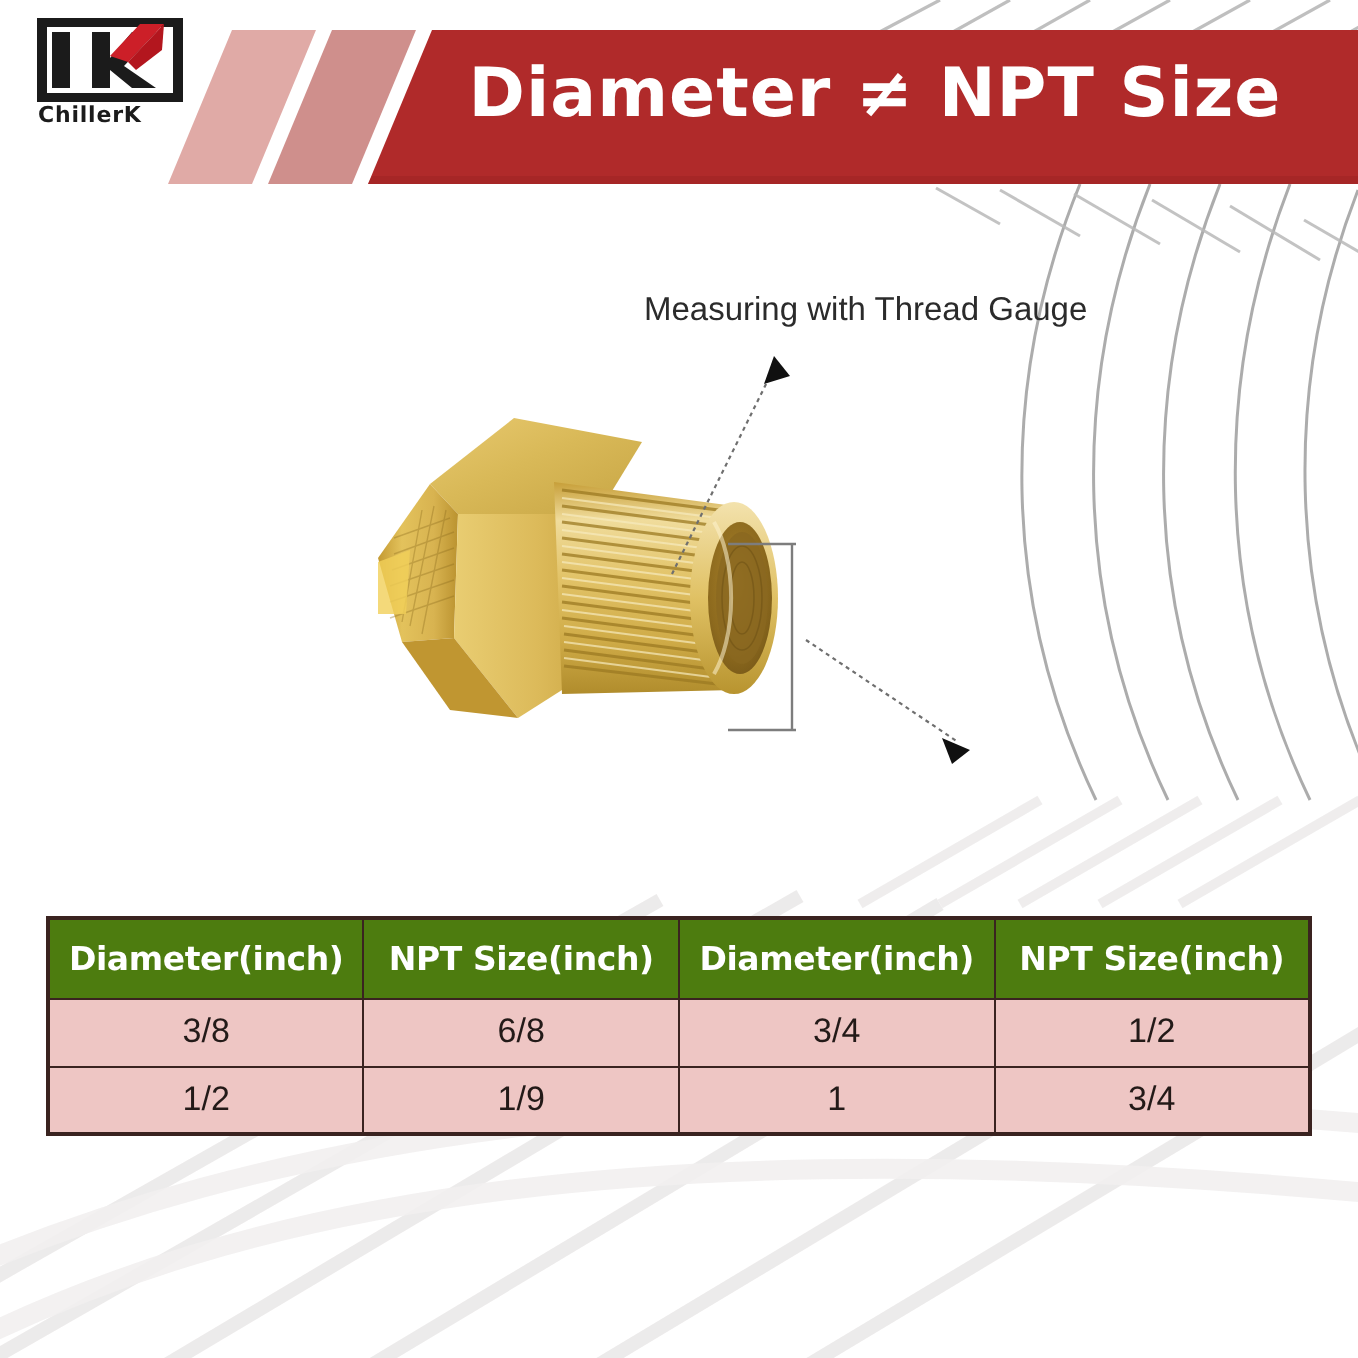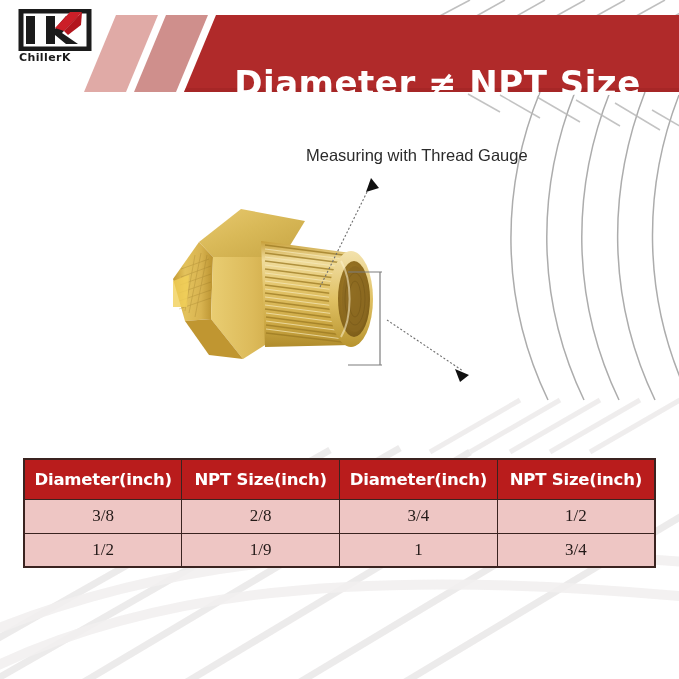--- a/index.html
+++ b/index.html
@@ -55,27 +55,26 @@
     position: absolute;
     left: 210px; top: 27px;
     width: 455px;
     color: #ffffff;
     font-family: "DejaVu Sans", sans-serif;
     font-weight: bold;
     font-size: 34px;
     letter-spacing: 0.5px;
     white-space: nowrap;
     text-align: center;
-    margin-top: 36px;
   }
 
   
   #illustration {
     position: absolute;
-    left: 0; top: 100px;
+    left: 16px; top: 100px;
     width: 653px; height: 352px; padding-left: 39px;
   }
   #fitting-svg { position:absolute; left:165px; top:95px; }
   #annot-svg { position:absolute; left:0; top:0; }
 
   .annot-label {
     position: absolute;
     font-family: "Liberation Sans", sans-serif;
     font-size: 16.5px;
     color: #2b2b2b;
@@ -87,36 +86,36 @@
   
   #size-table {
     position: absolute;
     left: 23px; top: 458px;
     width: 633px;
     border-collapse: collapse;
     table-layout: fixed;
     border: 2px solid #3a2320;
   }
   #size-table th {
-    background: #b91c1c;
+    background: #4d7c0f;
     color: #ffffff;
     font-family: "DejaVu Sans", sans-serif;
     font-weight: bold;
     font-size: 16.5px;
     letter-spacing: -0.2px;
     height: 40px;
     border: 1px solid #3a2320;
     text-align: center;
     vertical-align: middle;
     padding: 0;
   }
   #size-table td {
     background: #eec6c4;
     color: #231a18;
-    font-family: Liberation Serif, serif;
+    font-family: Liberation Sans, sans-serif;
     font-size: 17px;
     height: 34px;
     border: 1px solid #3a2320;
     text-align: center;
     vertical-align: middle;
     padding: 0;
   }
 </style>
 </head>
 <body>
@@ -339,21 +338,21 @@
       <tr>
         <th>Diameter(inch)</th>
         <th>NPT Size(inch)</th>
         <th>Diameter(inch)</th>
         <th>NPT Size(inch)</th>
       </tr>
     </thead>
     <tbody>
       <tr>
         <td>3/8</td>
-        <td>2/8</td>
+        <td>6/8</td>
         <td>3/4</td>
         <td>1/2</td>
       </tr>
       <tr>
         <td>1/2</td>
         <td>1/9</td>
         <td>1</td>
         <td>3/4</td>
       </tr>
     </tbody>

